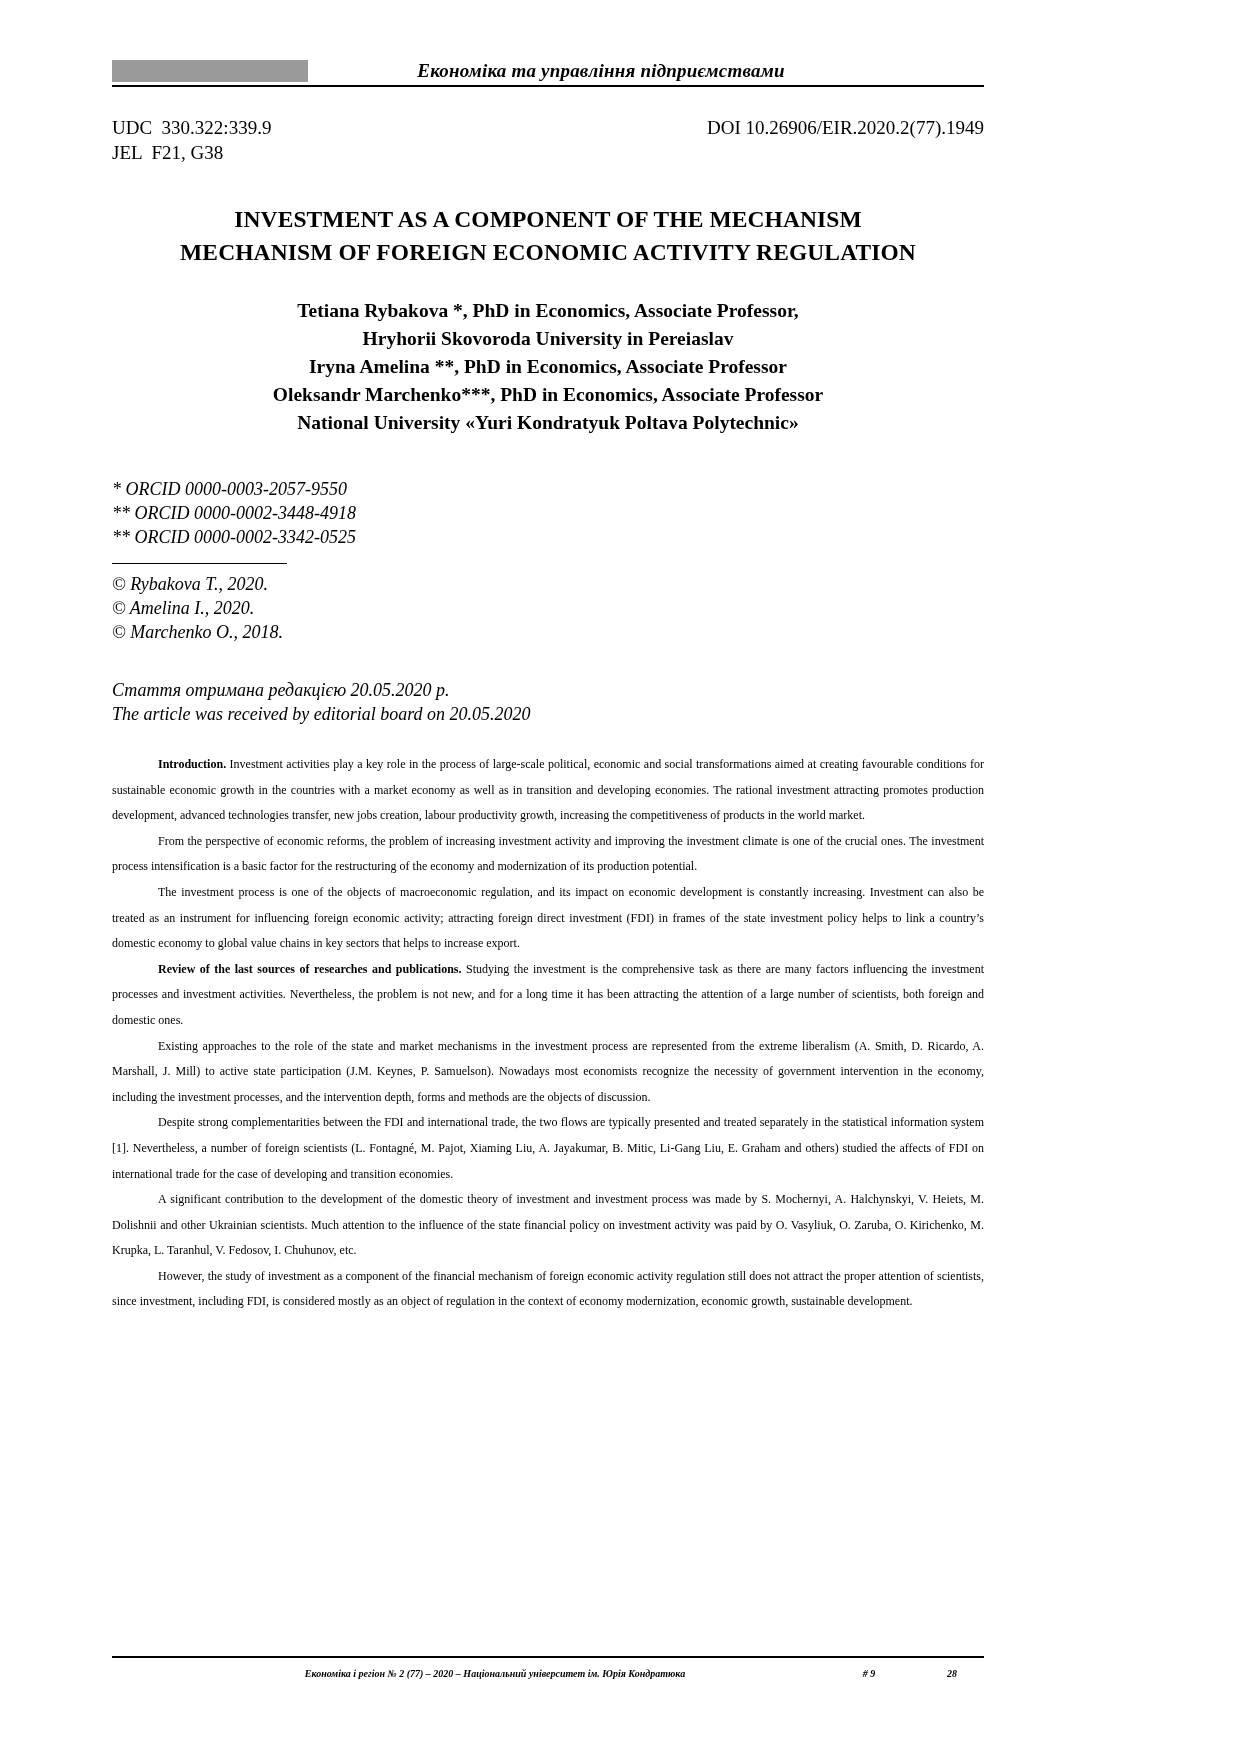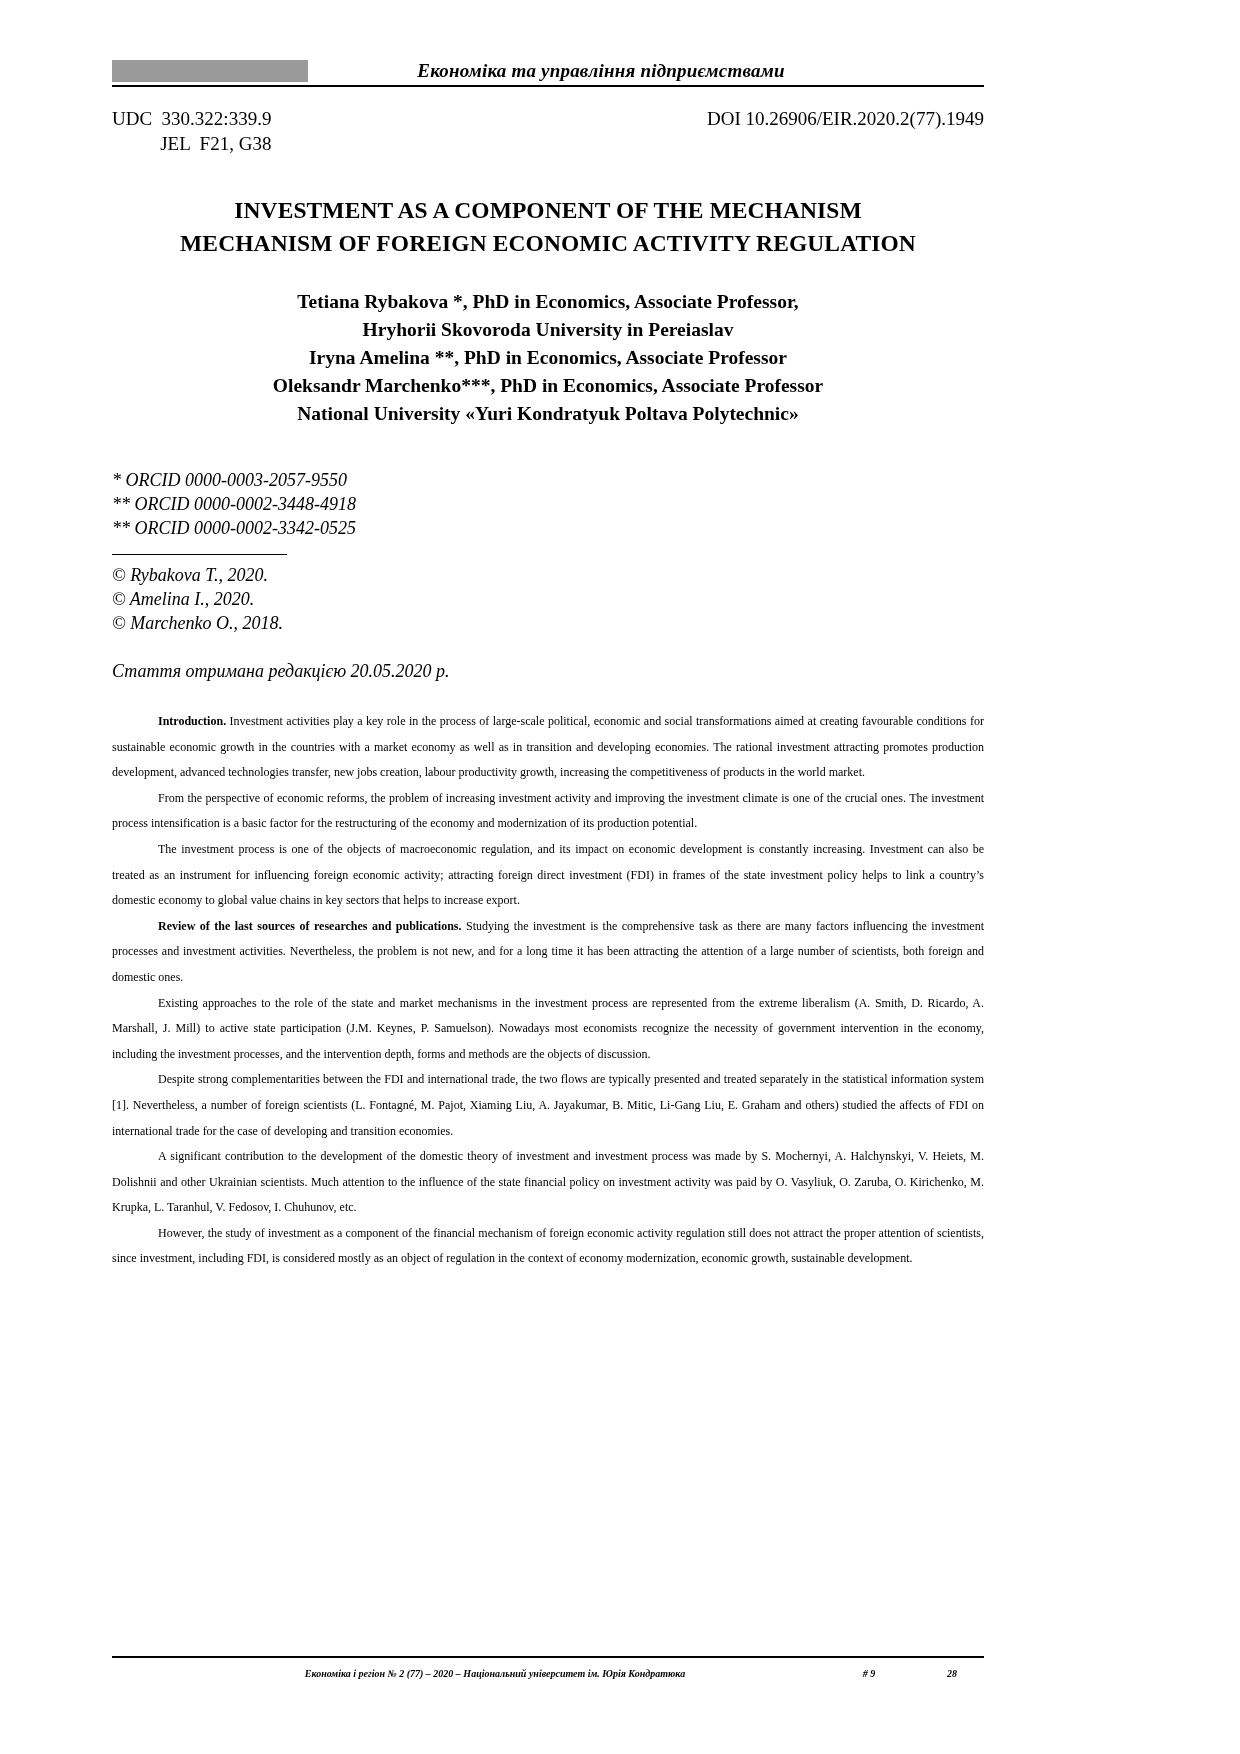--- a/index.html
+++ b/index.html
@@ -48,24 +48,23 @@
   }
   .header-spacer {
     width: 90px;
     flex: 0 0 auto;
   }
 
   
   .codes {
     display: flex;
     justify-content: space-between;
-    margin-top: 19px;
+    margin-top: 28px;
     font-size: 19px;
     line-height: 25px;
-    text-align: right;
   }
   .codes .left div { white-space: pre; }
   .codes .right { padding-top: 0; }
 
   
   .title {
     text-align: center;
     font-weight: bold;
     font-size: 23.5px;
     line-height: 33px;
@@ -100,21 +99,21 @@
   .copyrights {
     font-style: italic;
     font-size: 18px;
     line-height: 24px;
   }
 
   .received {
     font-style: italic;
     font-size: 18px;
     line-height: 24px;
-    margin-top: 24px;
+    margin-top: 34px;
   }
 
   
   .body-text {
     margin-top: 26px;
     font-size: 12px;
     line-height: 25.6px;
     text-align: justify;
   }
   .body-text p {
@@ -211,20 +210,21 @@
   <div class="rule"></div>
 
   <div class="copyrights">
     <div>© Rybakova T., 2020.</div>
     <div>© Amelina I., 2020.</div>
     <div>© Marchenko O., 2018.</div>
   </div>
 
   <div class="received">
     <div>Стаття отримана редакцією 20.05.2020 р.</div>
+    <div>The article was received by editorial board on 20.05.2020</div>
   </div>
 
   <div class="body-text">
     <p><b>Introduction.</b><span> Investment activities play a key role in the process of large-scale political, economic and social transformations aimed at creating favourable conditions for sustainable economic growth in the countries with a market economy as well as in transition and developing economies. The rational investment attracting promotes production development, advanced technologies transfer, new jobs creation, labour productivity growth, increasing the competitiveness of products in the world market.</span></p>
     <p><span>From the perspective of economic reforms, the problem of increasing investment activity and improving the investment climate is one of the crucial ones. The investment process intensification is a basic factor for the restructuring of the economy and modernization of its production potential.</span></p>
     <p><span>The investment process is one of the objects of macroeconomic regulation, and its impact on economic development is constantly increasing. Investment can also be treated as an instrument for influencing foreign economic activity; attracting foreign direct investment (FDI) in frames of the state investment policy helps to link a country’s domestic economy to global value chains in key sectors that helps to increase export.</span></p>
     <p><b>Review of the last sources of researches and publications.</b><span> Studying the investment is the comprehensive task as there are many factors influencing the investment processes and investment activities. Nevertheless, the problem is not new, and for a long time it has been attracting the attention of a large number of scientists, both foreign and domestic ones.</span></p>
     <p><span>Existing approaches to the role of the state and market mechanisms in the investment process are represented from the extreme liberalism (A. Smith, D. Ricardo, A. Marshall, J. Mill) to active state participation (J.M. Keynes, P. Samuelson). Nowadays most economists recognize the necessity of government intervention in the economy, including the investment processes, and the intervention depth, forms and methods are the objects of discussion.</span></p>
     <p><span>Despite strong complementarities between the FDI and international trade, the two flows are typically presented and treated separately in the statistical information system [1]. Nevertheless, a number of foreign scientists (L. Fontagné, M. Pajot, Xiaming Liu, A. Jayakumar, B. Mitic, Li-Gang Liu, E. Graham and others) studied the affects of FDI on international trade for the case of developing and transition economies.</span></p>
     <p><span>A significant contribution to the development of the domestic theory of investment and investment process was made by S. Mochernyi, A. Halchynskyi, V. Heiets, M. Dolishnii and other Ukrainian scientists. Much attention to the influence of the state financial policy on investment activity was paid by O. Vasyliuk, O. Zaruba, O. Kirichenko, M. Krupka, L. Taranhul, V. Fedosov, I. Chuhunov, etc.</span></p>

